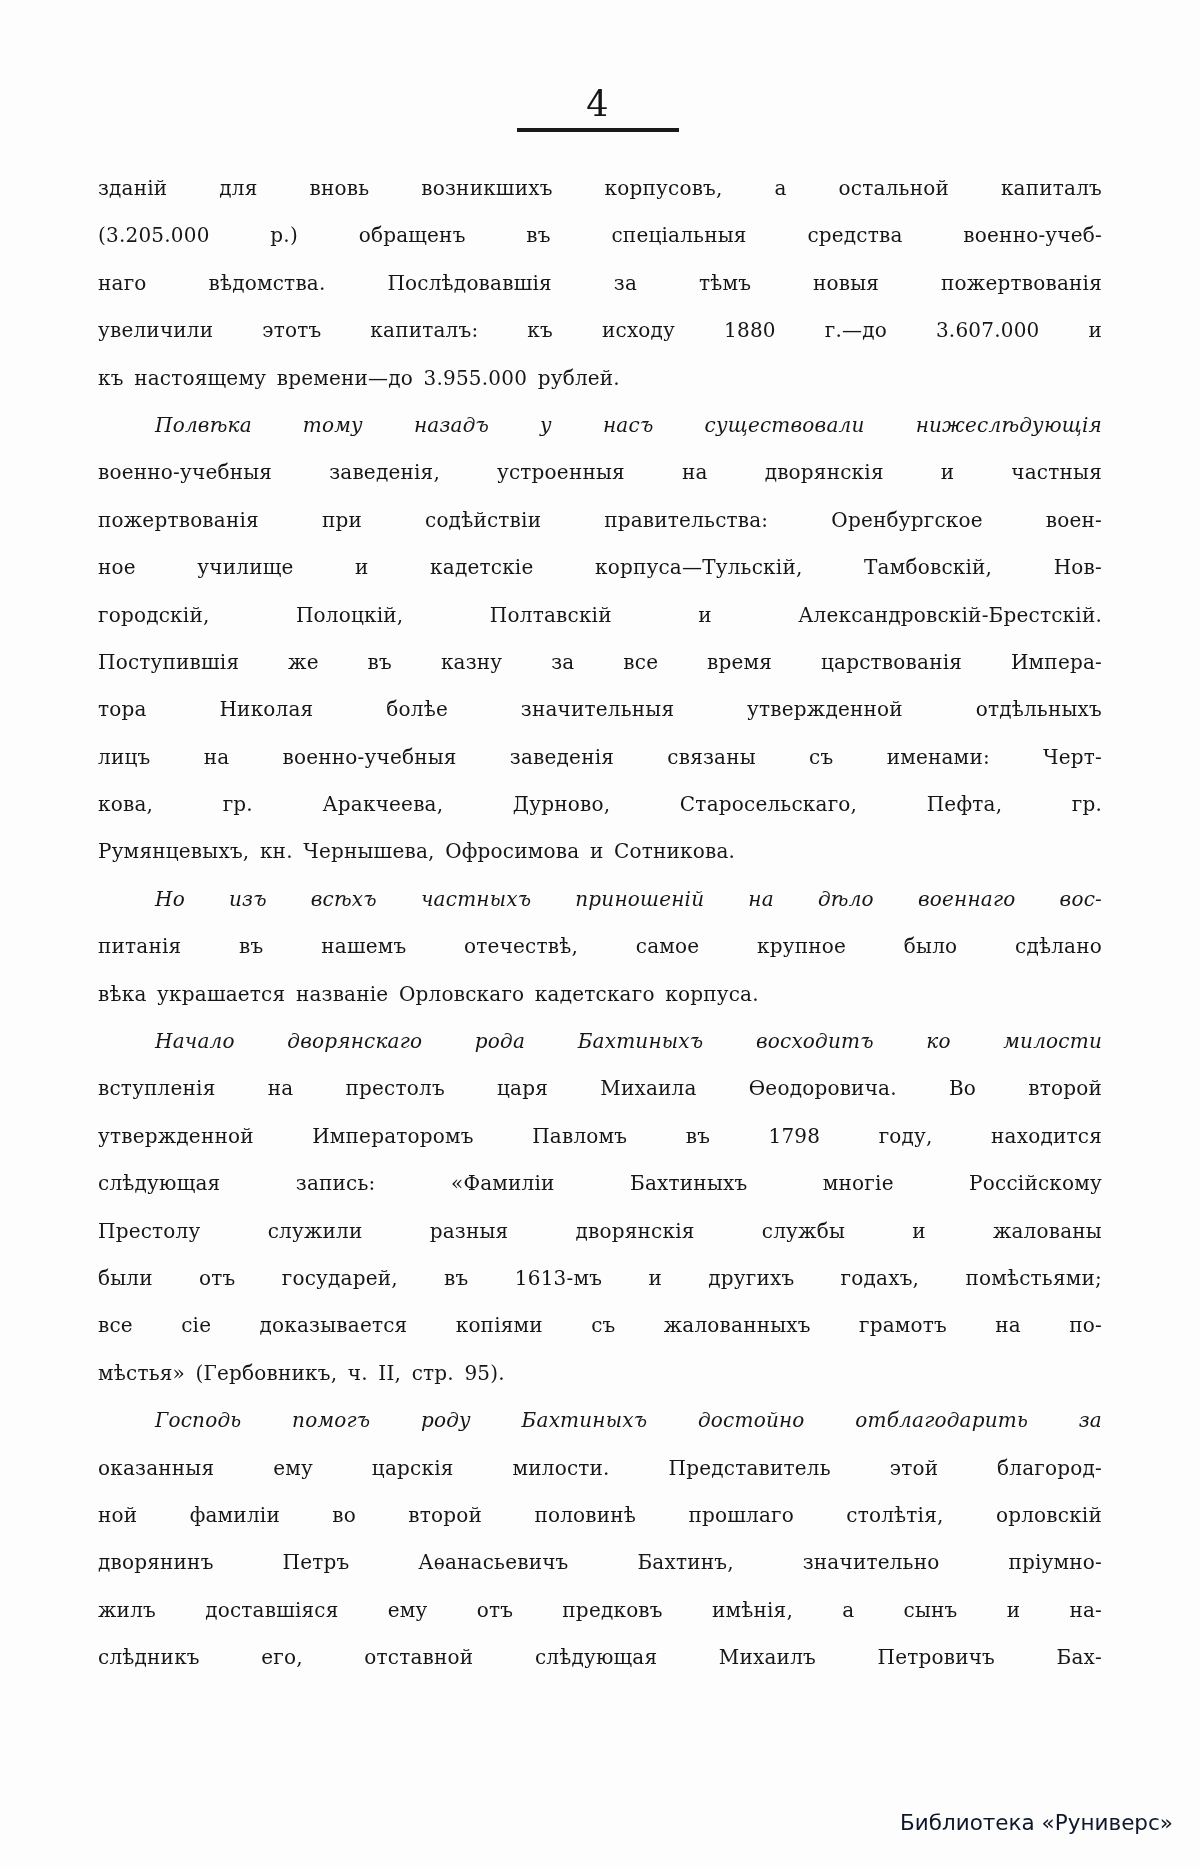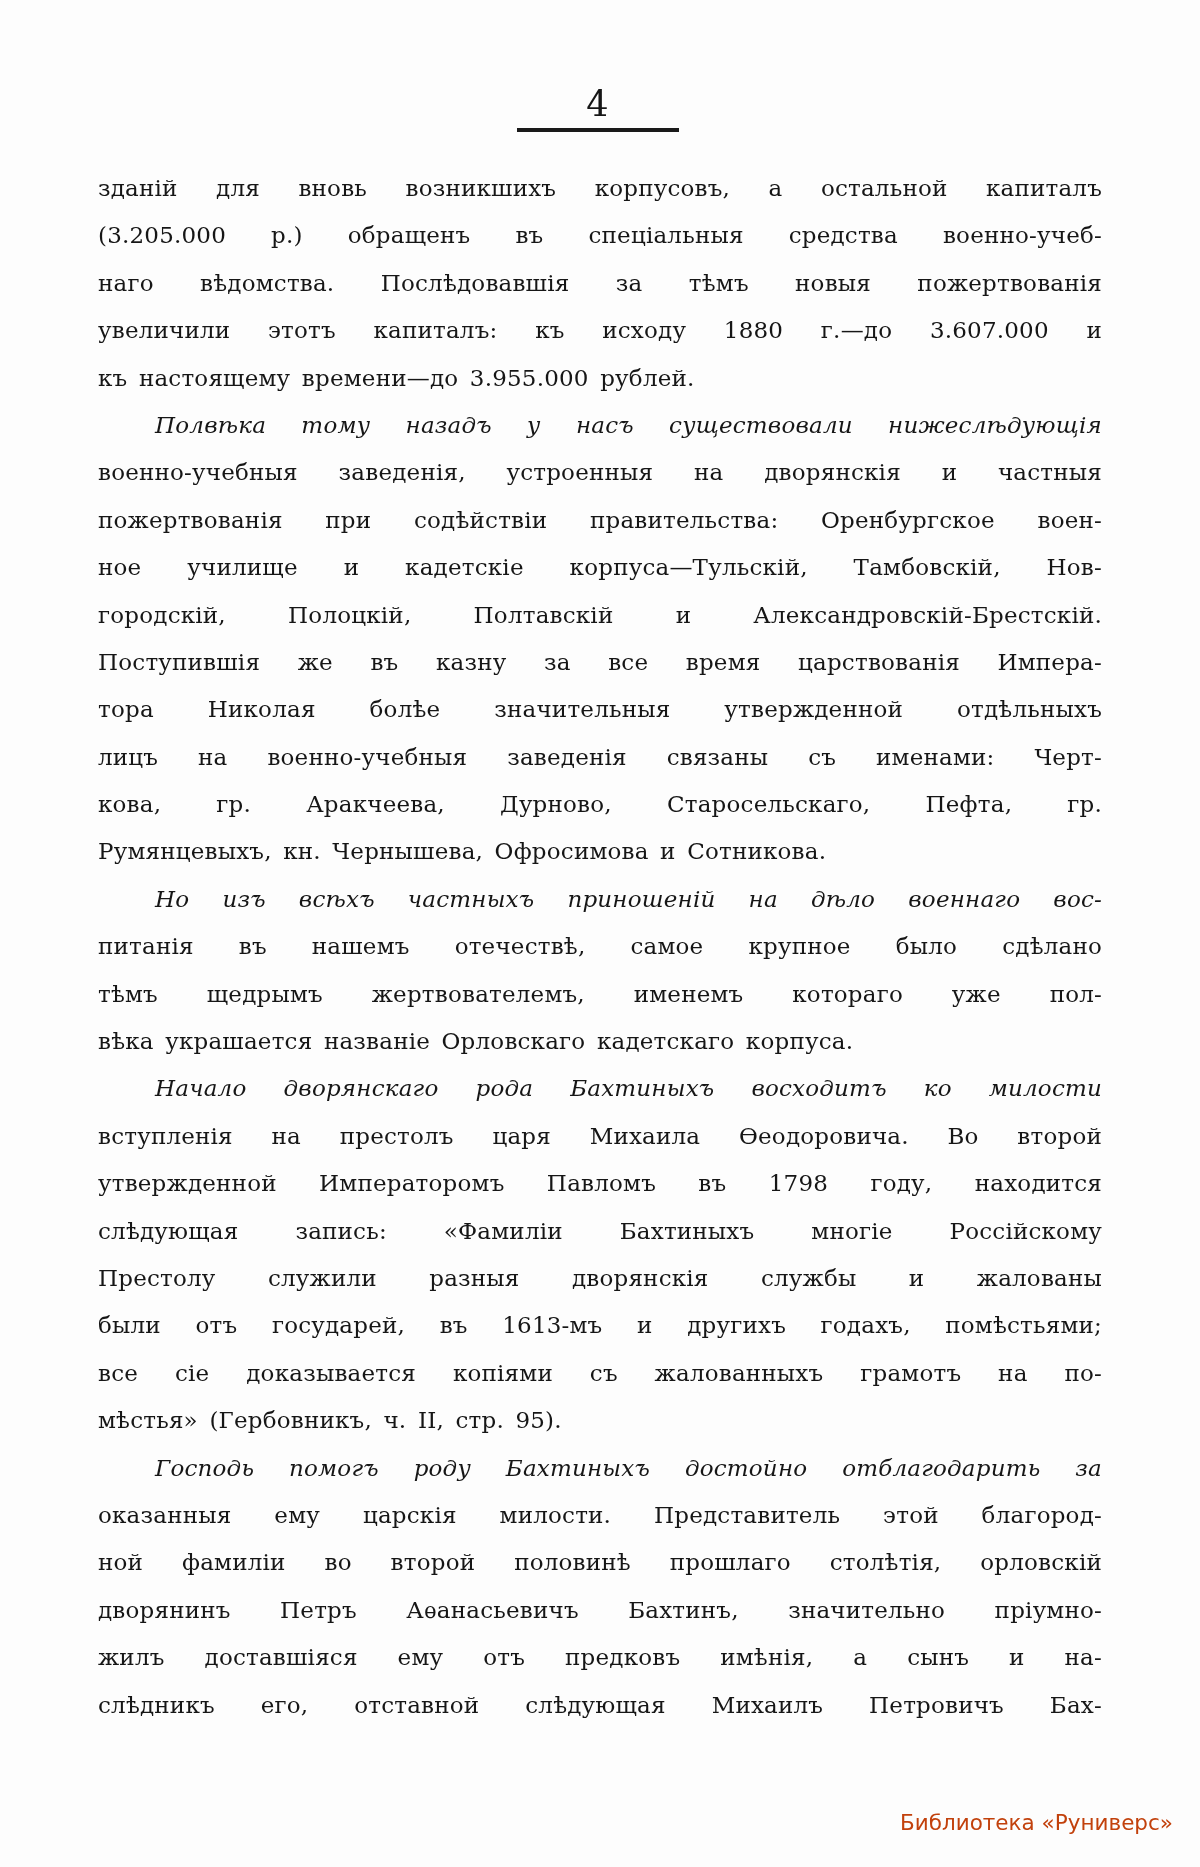--- a/index.html
+++ b/index.html
@@ -40,21 +40,21 @@
   }
   .body-text {
     position: absolute;
     left: 98px;
     top: 165px;
     width: 1004px;
   }
   .line {
     height: 47.4px;
     line-height: 47.4px;
-    font-size: 23px;
+    font-size: 20px;
     letter-spacing: 0.2px;
     text-align: justify;
     text-align-last: justify;
     white-space: normal;
     overflow: hidden;
   }
   .line.indent {
     text-indent: 57px;
     font-style: italic;
   }
@@ -62,21 +62,21 @@
     text-align-last: left;
     word-spacing: 4px;
   }
   .watermark {
     position: absolute;
     top: 1810px;
     right: 27px;
     font-family: "DejaVu Sans", "Liberation Sans", sans-serif;
     font-size: 21.5px;
     line-height: 26px;
-    color: #c2410c;
+    color: #0f172a;
   }
 </style>
 </head>
 <body>
 
 <div class="page">
 
   <div class="page-number-wrap">
     <span class="page-number">4</span>
     <span class="page-number-rule"></span>
@@ -96,21 +96,20 @@
     <div class="line">ное училище и кадетскіе корпуса—Тульскій, Тамбовскій, Нов-</div>
     <div class="line">городскій, Полоцкій, Полтавскій и Александровскій-Брестскій.</div>
     <div class="line">Поступившія же въ казну за все время царствованія Импера-</div>
     <div class="line">тора Николая болѣе значительныя утвержденной отдѣльныхъ</div>
     <div class="line">лицъ на военно-учебныя заведенія связаны съ именами: Черт-</div>
     <div class="line">кова, гр. Аракчеева, Дурново, Старосельскаго, Пефта, гр.</div>
     <div class="line end">Румянцевыхъ, кн. Чернышева, Офросимова и Сотникова.</div>
 
     <div class="line indent">Но изъ всѣхъ частныхъ приношеній на дѣло военнаго вос-</div>
     <div class="line">питанія въ нашемъ отечествѣ, самое крупное было сдѣлано</div>
-    <div class="line">тѣмъ щедрымъ жертвователемъ, именемъ котораго уже пол-</div>
     <div class="line end">вѣка украшается названіе Орловскаго кадетскаго корпуса.</div>
 
     <div class="line indent">Начало дворянскаго рода Бахтиныхъ восходитъ ко милости</div>
     <div class="line">вступленія на престолъ царя Михаила Ѳеодоровича. Во второй</div>
     <div class="line">утвержденной Императоромъ Павломъ въ 1798 году, находится</div>
     <div class="line">слѣдующая запись: «Фамиліи Бахтиныхъ многіе Россійскому</div>
     <div class="line">Престолу служили разныя дворянскія службы и жалованы</div>
     <div class="line">были отъ государей, въ 1613-мъ и другихъ годахъ, помѣстьями;</div>
     <div class="line">все сіе доказывается копіями съ жалованныхъ грамотъ на по-</div>
     <div class="line end">мѣстья» (Гербовникъ, ч. II, стр. 95).</div>

